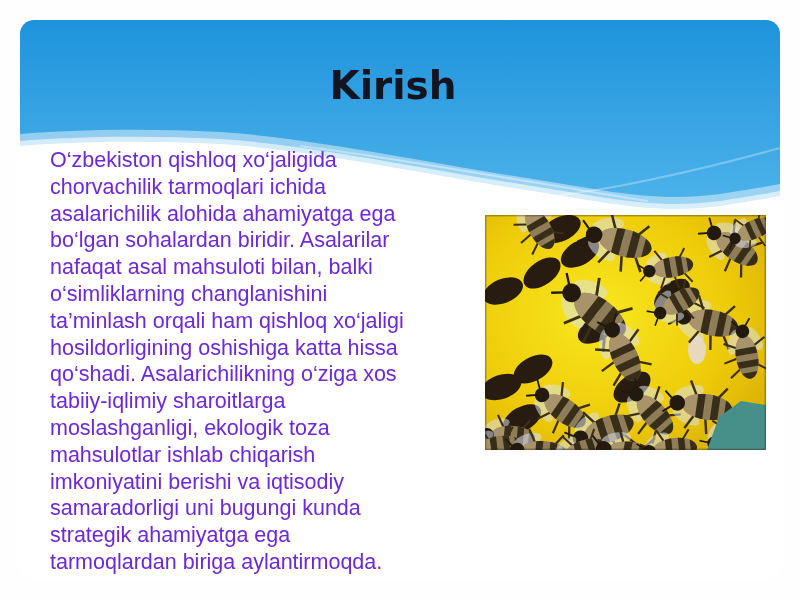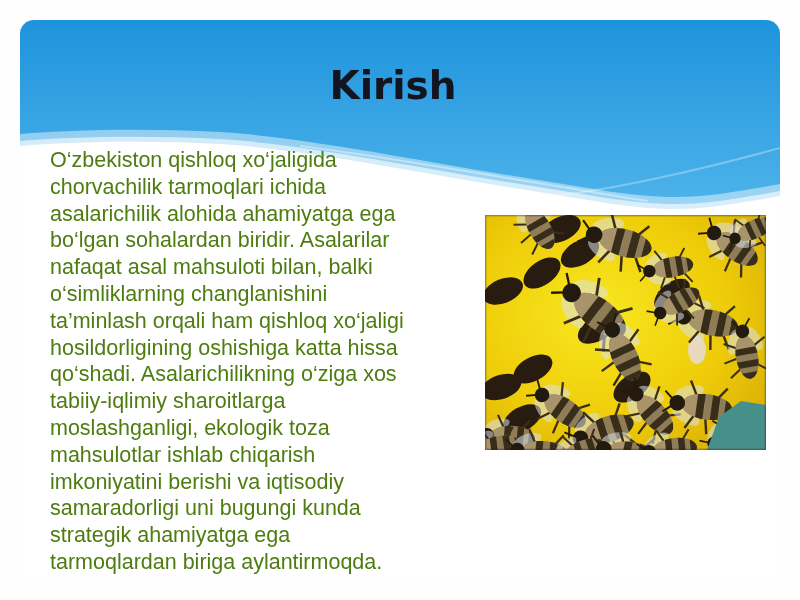--- a/index.html
+++ b/index.html
@@ -16,21 +16,21 @@
   .slide-title{
     position:absolute;left:8px;top:42px;width:730px;
     text-align:center;
     font-family:"DejaVu Sans", sans-serif;
     font-weight:bold;font-size:39px;line-height:48px;
     color:#12141f;letter-spacing:0px;
   }
   .body-text{
     position:absolute;left:30px;top:127px;width:440px;
     font-family:"Liberation Sans", sans-serif;
-    font-size:21.5px;line-height:26.8px;color:#4d7c0f;
+    font-size:21.5px;line-height:26.8px;color:#6d28d9;
     white-space:pre-line;
   }
   .bee-photo{
     position:absolute;left:465px;top:195px;width:281px;height:235px;display:block;
   }
 </style>
 </head>
 <body>
 
 <div class="page">

